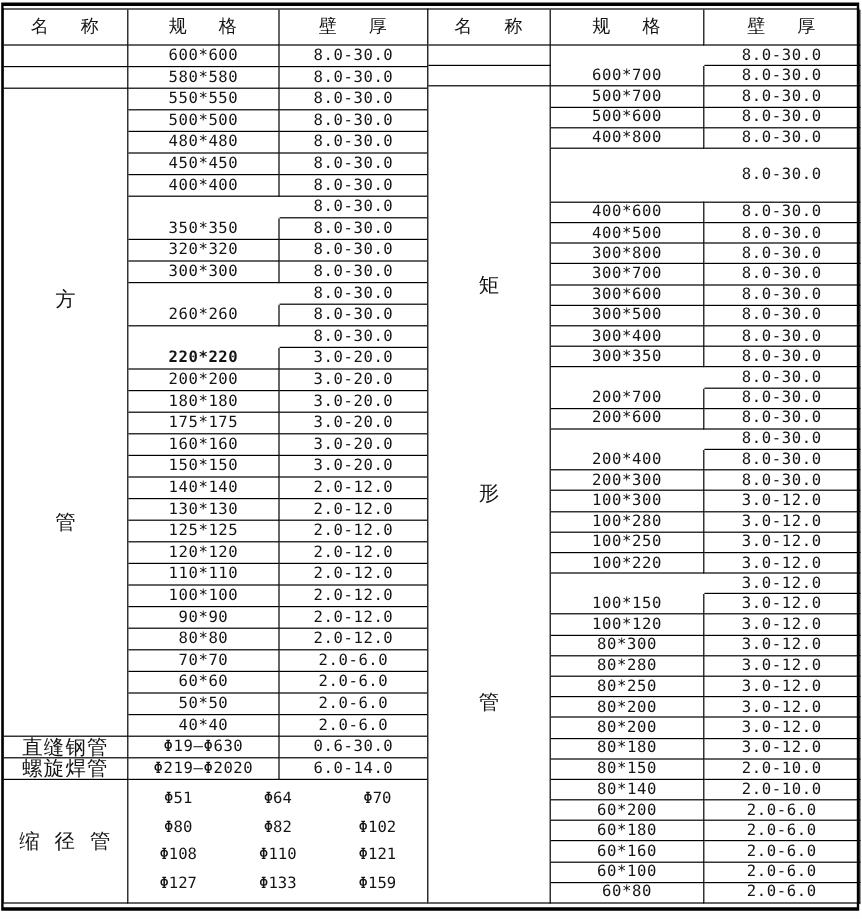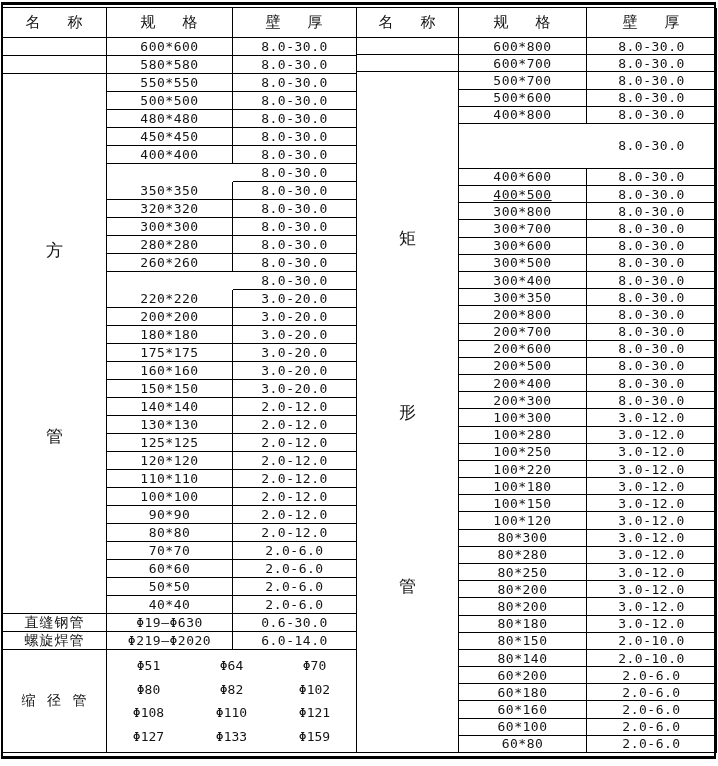--- a/index.html
+++ b/index.html
@@ -12,21 +12,21 @@
        border-top:1px solid #000;border-left:1px solid #000;background:#fff;}
   #left-grid{left:2px;width:354px;grid-template-columns:104px 126px 124px;
              grid-template-rows:30px repeat(34,18px) 1fr;}
   #right-grid{left:356px;width:360px;grid-template-columns:102px 128px 130px;
               grid-template-rows:30px repeat(40,1fr);}
   .cell{display:flex;align-items:center;justify-content:center;box-sizing:border-box;
         border-right:1px solid #000;border-bottom:1px solid #000;overflow:hidden;}
   .header-cell{font-size:15px;word-spacing:20px;letter-spacing:1px;}
   .num-cell{font-family:"DejaVu Sans Mono","Liberation Mono",monospace;
             font-size:13px;letter-spacing:0.5px;white-space:nowrap;}
-  .cjk-cell{font-size:14px;letter-spacing:1px;white-space:nowrap;}
+  .cjk-cell{font-size:17px;letter-spacing:1px;white-space:nowrap;}
   .vlabel{flex-direction:column;justify-content:space-evenly;font-size:17px;}
   .vlabel span{line-height:1;}
   .phi-block{display:grid;grid-template-columns:repeat(3,1fr);align-content:space-evenly;
              justify-items:center;height:100%;box-sizing:border-box;
              border-right:1px solid #000;border-bottom:1px solid #000;
              font-family:"DejaVu Sans Mono","Liberation Mono",monospace;font-size:13px;}
   .reduced-name{word-spacing:5px;}
 </style>
 </head>
 <body>
@@ -79,26 +79,25 @@
       <div class="cell num-cell" style="grid-area: 7 / 3;">8.0-30.0</div>
       <div class="cell num-cell" style="grid-area: 8 / 2;">400*400</div>
       <div class="cell num-cell" style="grid-area: 8 / 3;">8.0-30.0</div>
       <div class="cell num-cell" style="grid-area: 9 / 3;">8.0-30.0</div>
       <div class="cell num-cell" style="grid-area: 10 / 2;">350*350</div>
       <div class="cell num-cell" style="grid-area: 10 / 3;">8.0-30.0</div>
       <div class="cell num-cell" style="grid-area: 11 / 2;">320*320</div>
       <div class="cell num-cell" style="grid-area: 11 / 3;">8.0-30.0</div>
       <div class="cell num-cell" style="grid-area: 12 / 2;">300*300</div>
       <div class="cell num-cell" style="grid-area: 12 / 3;">8.0-30.0</div>
-      <div class="cell num-cell" style="grid-area: 13 / 2;">280*280</div>
       <div class="cell num-cell" style="grid-area: 13 / 3;">8.0-30.0</div>
       <div class="cell num-cell" style="grid-area: 14 / 2;">260*260</div>
       <div class="cell num-cell" style="grid-area: 14 / 3;">8.0-30.0</div>
       <div class="cell num-cell" style="grid-area: 15 / 3;">8.0-30.0</div>
-      <div class="cell num-cell" style="grid-area: 16 / 2;">220*220</div>
+      <div class="cell num-cell" style="grid-area: 16 / 2; font-weight: bold;">220*220</div>
       <div class="cell num-cell" style="grid-area: 16 / 3;">3.0-20.0</div>
       <div class="cell num-cell" style="grid-area: 17 / 2;">200*200</div>
       <div class="cell num-cell" style="grid-area: 17 / 3;">3.0-20.0</div>
       <div class="cell num-cell" style="grid-area: 18 / 2;">180*180</div>
       <div class="cell num-cell" style="grid-area: 18 / 3;">3.0-20.0</div>
       <div class="cell num-cell" style="grid-area: 19 / 2;">175*175</div>
       <div class="cell num-cell" style="grid-area: 19 / 3;">3.0-20.0</div>
       <div class="cell num-cell" style="grid-area: 20 / 2;">160*160</div>
       <div class="cell num-cell" style="grid-area: 20 / 3;">3.0-20.0</div>
       <div class="cell num-cell" style="grid-area: 21 / 2;">150*150</div>
@@ -139,69 +138,65 @@
     <div class="cell header-cell" style="grid-row:1;grid-column:3;">壁 厚</div>
 
     <div class="cell" style="grid-row:2;grid-column:1;"></div>
     <div class="cell" style="grid-row:3;grid-column:1;"></div>
 
     <div class="cell vlabel" style="grid-row:4 / span 38;grid-column:1;">
       <span>矩</span>
       <span>形</span>
       <span>管</span>
     </div>
-  <div class="cell num-cell" style="grid-area: 2 / 2;">600*800</div>
       <div class="cell num-cell" style="grid-area: 2 / 3;">8.0-30.0</div>
       <div class="cell num-cell" style="grid-area: 3 / 2;">600*700</div>
       <div class="cell num-cell" style="grid-area: 3 / 3;">8.0-30.0</div>
       <div class="cell num-cell" style="grid-area: 4 / 2;">500*700</div>
       <div class="cell num-cell" style="grid-area: 4 / 3;">8.0-30.0</div>
       <div class="cell num-cell" style="grid-area: 5 / 2;">500*600</div>
       <div class="cell num-cell" style="grid-area: 5 / 3;">8.0-30.0</div>
       <div class="cell num-cell" style="grid-area: 6 / 2;">400*800</div>
       <div class="cell num-cell" style="grid-area: 6 / 3;">8.0-30.0</div>
       <div class="cell num-cell" style="grid-area: 7 / 2; margin-top: 44px;">400*700</div>
       <div class="cell num-cell" style="grid-area: 7 / 3;">8.0-30.0</div>
       <div class="cell num-cell" style="grid-area: 8 / 2;">400*600</div>
       <div class="cell num-cell" style="grid-area: 8 / 3;">8.0-30.0</div>
-      <div class="cell num-cell" style="grid-area: 9 / 2; text-decoration: underline;">400*500</div>
+      <div class="cell num-cell" style="grid-area: 9 / 2;">400*500</div>
       <div class="cell num-cell" style="grid-area: 9 / 3;">8.0-30.0</div>
       <div class="cell num-cell" style="grid-area: 10 / 2;">300*800</div>
       <div class="cell num-cell" style="grid-area: 10 / 3;">8.0-30.0</div>
       <div class="cell num-cell" style="grid-area: 11 / 2;">300*700</div>
       <div class="cell num-cell" style="grid-area: 11 / 3;">8.0-30.0</div>
       <div class="cell num-cell" style="grid-area: 12 / 2;">300*600</div>
       <div class="cell num-cell" style="grid-area: 12 / 3;">8.0-30.0</div>
       <div class="cell num-cell" style="grid-area: 13 / 2;">300*500</div>
       <div class="cell num-cell" style="grid-area: 13 / 3;">8.0-30.0</div>
       <div class="cell num-cell" style="grid-area: 14 / 2;">300*400</div>
       <div class="cell num-cell" style="grid-area: 14 / 3;">8.0-30.0</div>
       <div class="cell num-cell" style="grid-area: 15 / 2; text-align: right;">300*350</div>
       <div class="cell num-cell" style="grid-area: 15 / 3;">8.0-30.0</div>
-      <div class="cell num-cell" style="grid-area: 16 / 2;">200*800</div>
       <div class="cell num-cell" style="grid-area: 16 / 3;">8.0-30.0</div>
       <div class="cell num-cell" style="grid-area: 17 / 2;">200*700</div>
       <div class="cell num-cell" style="grid-area: 17 / 3;">8.0-30.0</div>
       <div class="cell num-cell" style="grid-area: 18 / 2;">200*600</div>
       <div class="cell num-cell" style="grid-area: 18 / 3;">8.0-30.0</div>
-      <div class="cell num-cell" style="grid-area: 19 / 2;">200*500</div>
       <div class="cell num-cell" style="grid-area: 19 / 3;">8.0-30.0</div>
       <div class="cell num-cell" style="grid-area: 20 / 2;">200*400</div>
       <div class="cell num-cell" style="grid-area: 20 / 3;">8.0-30.0</div>
       <div class="cell num-cell" style="grid-area: 21 / 2;">200*300</div>
       <div class="cell num-cell" style="grid-area: 21 / 3;">8.0-30.0</div>
       <div class="cell num-cell" style="grid-area: 22 / 2;">100*300</div>
       <div class="cell num-cell" style="grid-area: 22 / 3;">3.0-12.0</div>
       <div class="cell num-cell" style="grid-area: 23 / 2;">100*280</div>
       <div class="cell num-cell" style="grid-area: 23 / 3;">3.0-12.0</div>
       <div class="cell num-cell" style="grid-area: 24 / 2;">100*250</div>
       <div class="cell num-cell" style="grid-area: 24 / 3;">3.0-12.0</div>
       <div class="cell num-cell" style="grid-area: 25 / 2;">100*220</div>
       <div class="cell num-cell" style="grid-area: 25 / 3;">3.0-12.0</div>
-      <div class="cell num-cell" style="grid-area: 26 / 2;">100*180</div>
       <div class="cell num-cell" style="grid-area: 26 / 3;">3.0-12.0</div>
       <div class="cell num-cell" style="grid-area: 27 / 2;">100*150</div>
       <div class="cell num-cell" style="grid-area: 27 / 3;">3.0-12.0</div>
       <div class="cell num-cell" style="grid-area: 28 / 2;">100*120</div>
       <div class="cell num-cell" style="grid-area: 28 / 3;">3.0-12.0</div>
       <div class="cell num-cell" style="grid-area: 29 / 2;">80*300</div>
       <div class="cell num-cell" style="grid-area: 29 / 3;">3.0-12.0</div>
       <div class="cell num-cell" style="grid-area: 30 / 2;">80*280</div>
       <div class="cell num-cell" style="grid-area: 30 / 3;">3.0-12.0</div>
       <div class="cell num-cell" style="grid-area: 31 / 2;">80*250</div>

